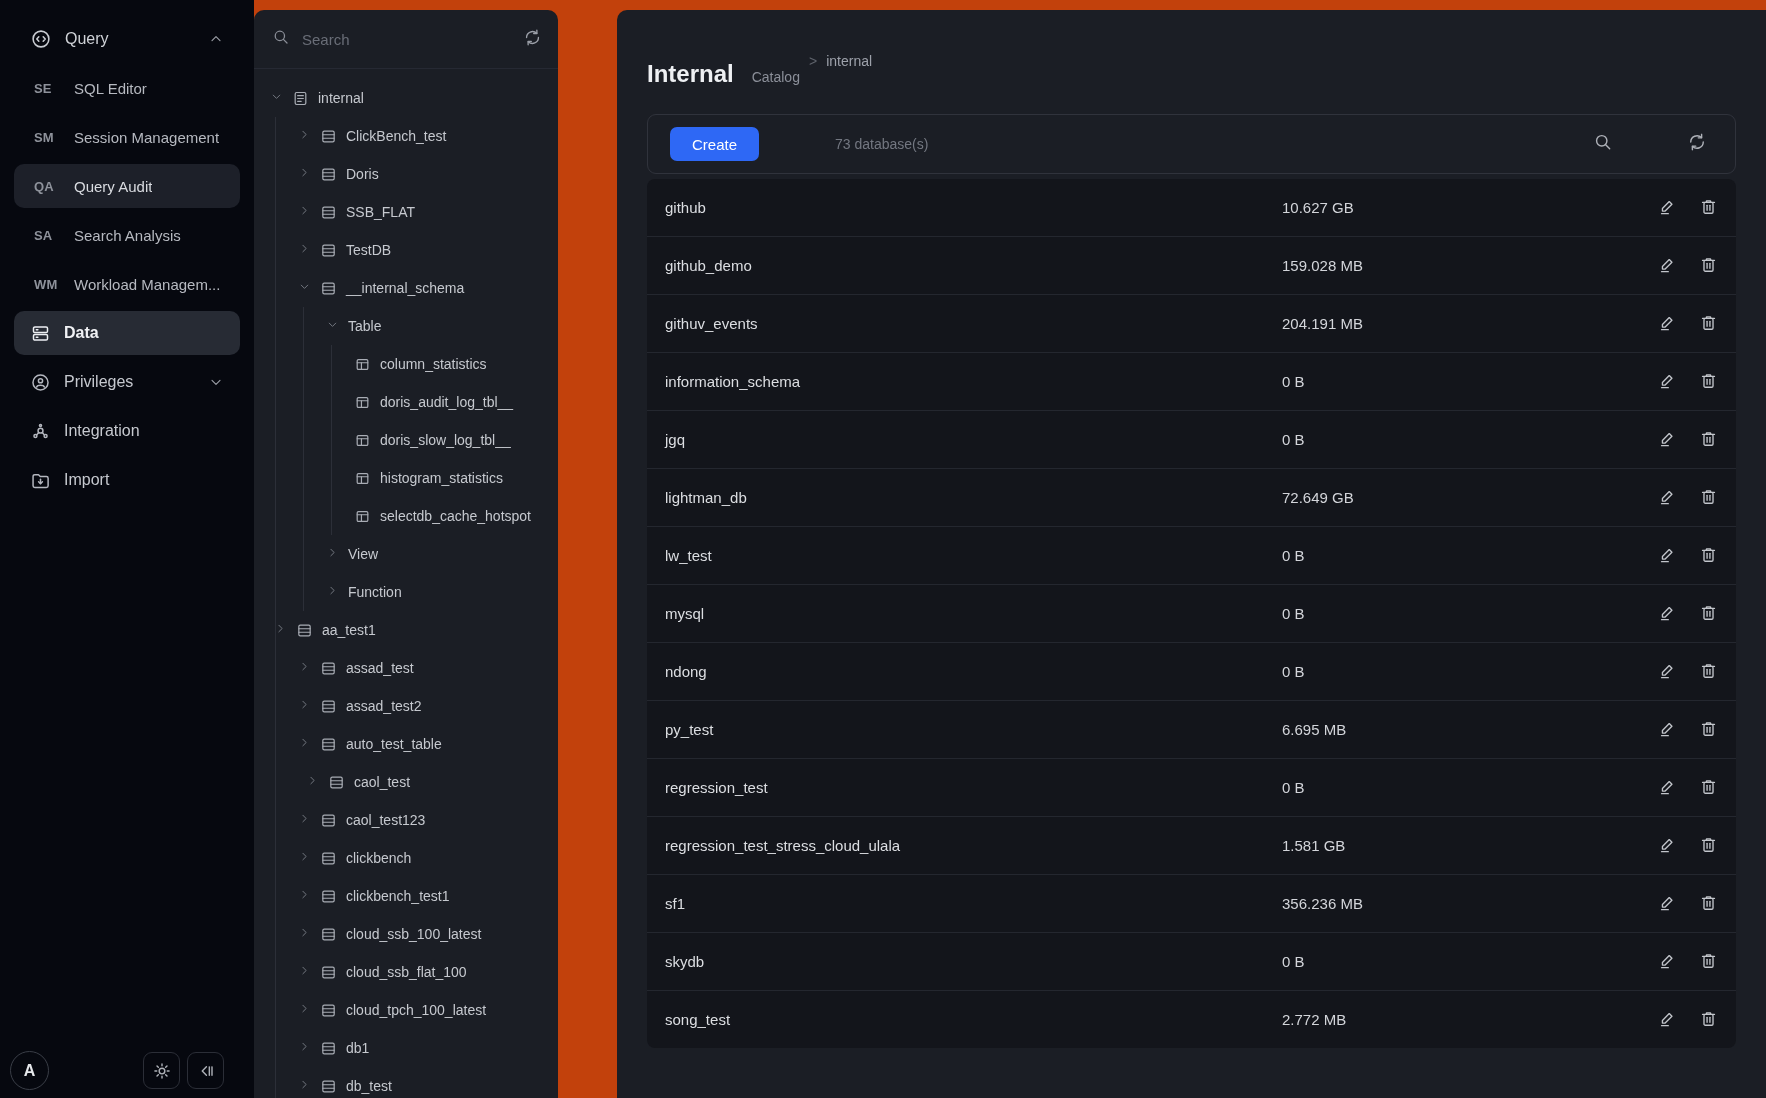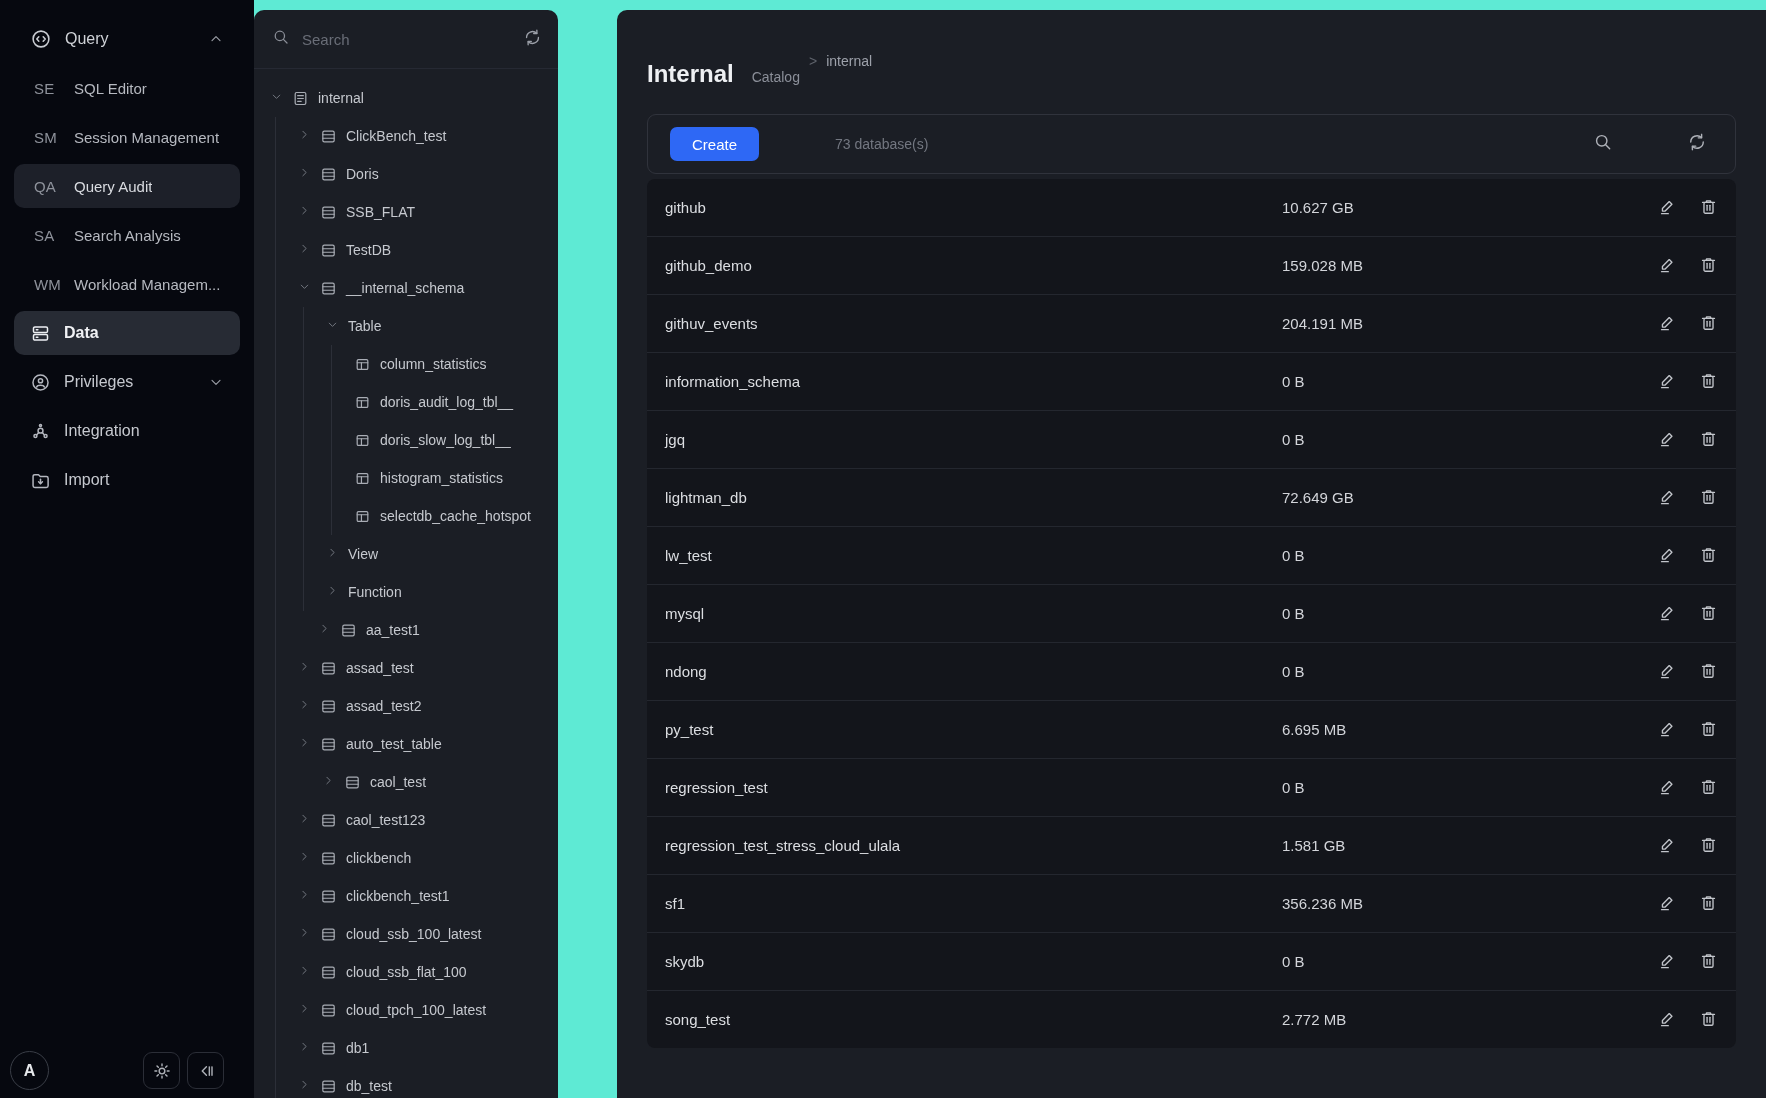--- a/index.html
+++ b/index.html
@@ -1,28 +1,28 @@
 <!DOCTYPE html>
 <html><head>
 <meta charset="utf-8">
 <style>
   html,body{margin:0;padding:0;background:#05070d;}
-  .app{position:relative;width:1766px;height:1098px;background:#5eead4;overflow:hidden;
+  .app{position:relative;width:1766px;height:1098px;background:#c2410c;overflow:hidden;
        font-family:"Liberation Sans","DejaVu Sans",sans-serif;color:#cfd2d8;}
   .icon{display:inline-flex;align-items:center;justify-content:center;flex:none;}
   .icon svg{display:block;}
 
   
   .sidebar{position:absolute;left:0;top:0;width:254px;height:100%;background:#06080f;}
   .nav{padding-top:17px;}
   .nav-item{height:44px;margin:0 14px 5px 14px;border-radius:10px;display:flex;align-items:center;cursor:pointer;}
   .nav-item.group{padding:0 16px;gap:13px;font-size:16px;color:#cfd2d7;}
   .nav-item.group .spacer{flex:1;}
   .nav-item.sub{padding:0 16px 0 20px;gap:0;}
-  .nav-item.sub .abbr{width:40px;font-size:15px;font-weight:400;color:#8e929b;letter-spacing:.2px;}
+  .nav-item.sub .abbr{width:40px;font-size:13px;font-weight:700;color:#8e929b;letter-spacing:.2px;}
   .nav-item.sub .lbl{font-size:15px;color:#b6b9c0;white-space:nowrap;overflow:hidden;text-overflow:ellipsis;}
   .nav-item.sub.active{background:#1d2029;}
   .nav-item.sub.active .lbl{color:#d9dbe0;text-align:center;}
   .nav-item.leaf{padding:0 16px;gap:13px;font-size:16px;color:#c6c9cf;}
   .nav-item.leaf.active{background:#272b34;}
   .nav-item.leaf.active .lbl{color:#f1f2f5;font-weight:600;}
   .side-footer{position:absolute;left:10px;right:30px;bottom:8px;display:flex;align-items:center;}
   .avatar{width:37px;height:37px;border-radius:50%;border:1.5px solid #3a3e47;display:flex;align-items:center;
           justify-content:center;font-size:16px;font-weight:600;color:#e6e8eb;cursor:pointer;}
   .foot-btns{margin-left:auto;display:flex;gap:7px;}
@@ -381,21 +381,21 @@
         <div class="tnode" style="padding-left:72px">
     <span class="guide" style="left:21px"></span>
           <span class="guide" style="left:49px"></span>
           <span class="chev"><span class="icon">
               <svg width="13" height="13" viewBox="0 0 24 24" fill="none" stroke="#7a7e87" stroke-width="1.7" stroke-linecap="round" stroke-linejoin="round">
                 <polyline points="9 6 15 12 9 18"></polyline>
               </svg>
             </span></span>
     <span>Function</span>
         </div>
-        <div class="tnode" style="padding-left:64px">
+        <div class="tnode" style="padding-left:20px">
     <span class="guide" style="left:21px"></span>
           <span class="chev"><span class="icon">
               <svg width="13" height="13" viewBox="0 0 24 24" fill="none" stroke="#7a7e87" stroke-width="1.7" stroke-linecap="round" stroke-linejoin="round">
                 <polyline points="9 6 15 12 9 18"></polyline>
               </svg>
             </span></span>
           <span class="icon">
             <svg width="17" height="17" viewBox="0 0 24 24" fill="none" stroke="#a9adb5" stroke-width="1.7" stroke-linecap="round" stroke-linejoin="round">
               <rect x="4" y="4.5" width="16" height="15" rx="2"></rect>
               <line x1="4" y1="9.5" x2="20" y2="9.5"></line>
@@ -445,21 +445,21 @@
             </span></span>
           <span class="icon">
             <svg width="17" height="17" viewBox="0 0 24 24" fill="none" stroke="#a9adb5" stroke-width="1.7" stroke-linecap="round" stroke-linejoin="round">
               <rect x="4" y="4.5" width="16" height="15" rx="2"></rect>
               <line x1="4" y1="9.5" x2="20" y2="9.5"></line>
               <line x1="4" y1="14.5" x2="20" y2="14.5"></line>
             </svg>
           </span>
     <span>auto_test_table</span>
         </div>
-        <div class="tnode" style="padding-left:68px">
+        <div class="tnode" style="padding-left:52px">
     <span class="guide" style="left:21px"></span>
           <span class="chev"><span class="icon">
               <svg width="13" height="13" viewBox="0 0 24 24" fill="none" stroke="#7a7e87" stroke-width="1.7" stroke-linecap="round" stroke-linejoin="round">
                 <polyline points="9 6 15 12 9 18"></polyline>
               </svg>
             </span></span>
           <span class="icon">
             <svg width="17" height="17" viewBox="0 0 24 24" fill="none" stroke="#a9adb5" stroke-width="1.7" stroke-linecap="round" stroke-linejoin="round">
               <rect x="4" y="4.5" width="16" height="15" rx="2"></rect>
               <line x1="4" y1="9.5" x2="20" y2="9.5"></line>

